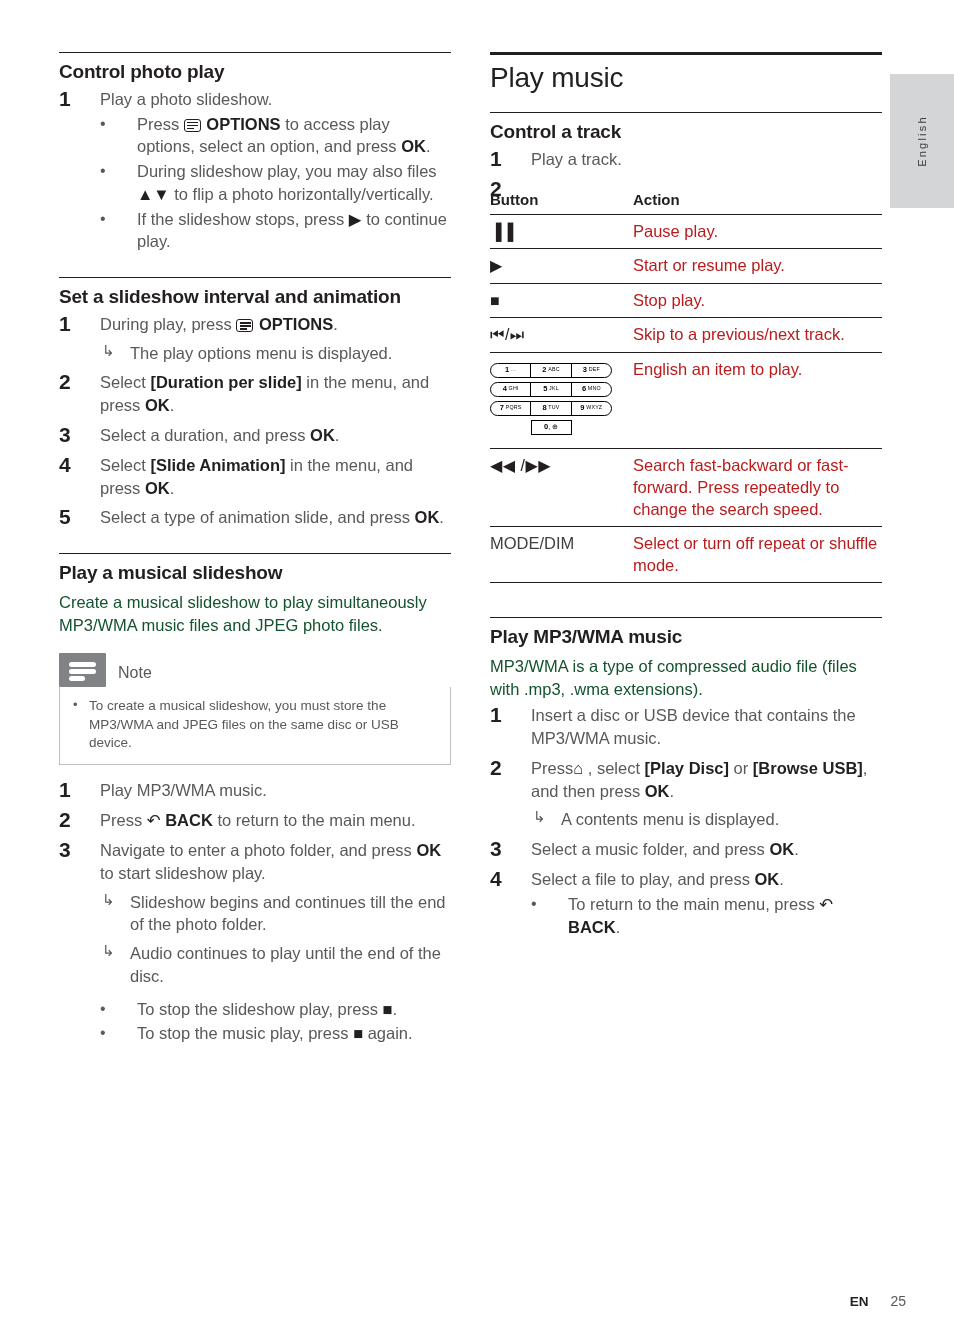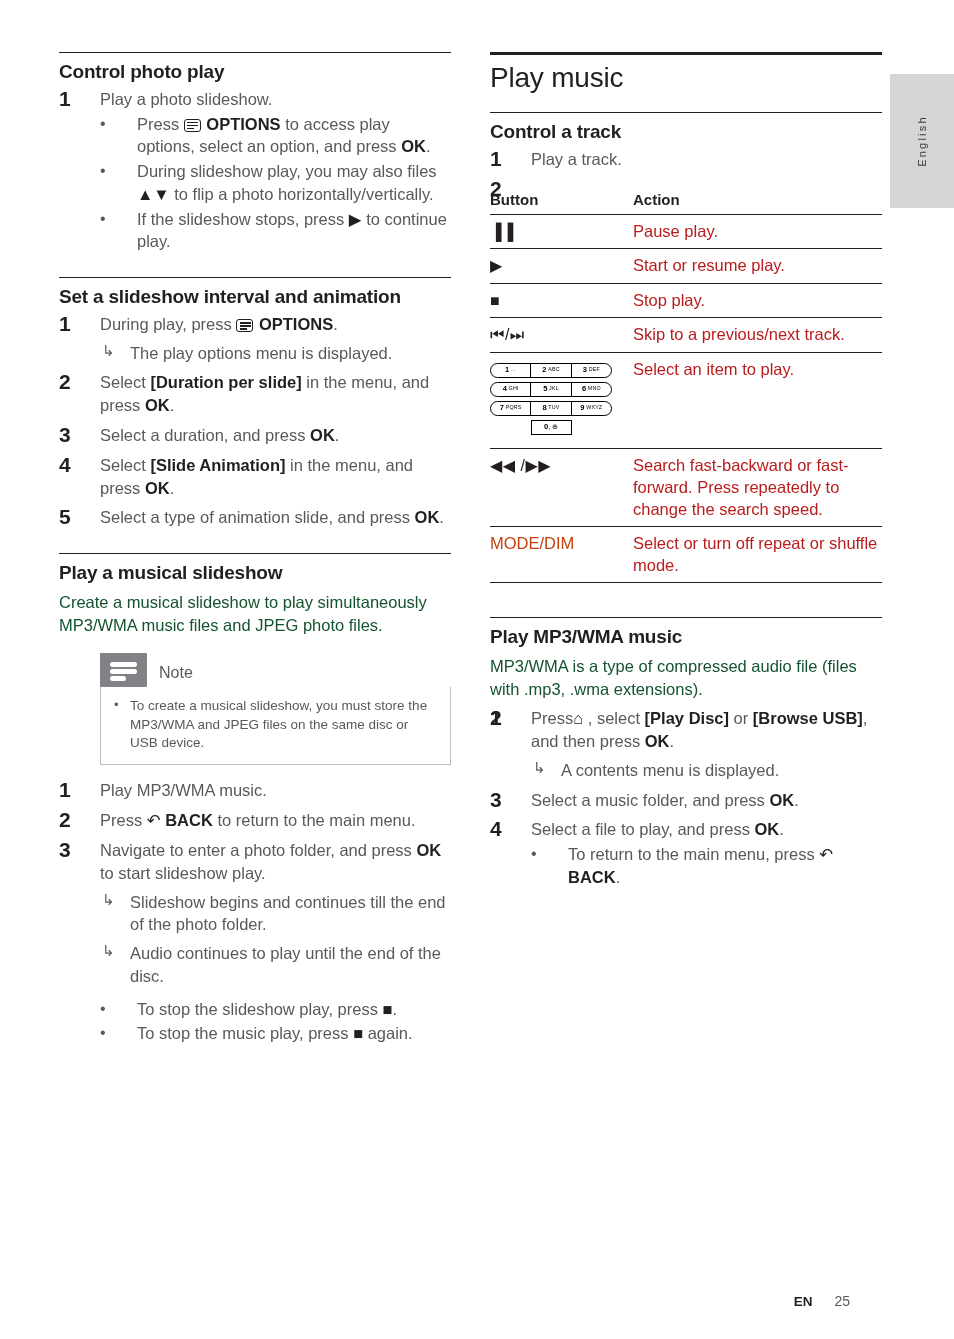--- a/index.html
+++ b/index.html
@@ -106,21 +106,21 @@
   .ico-options i {
     position:absolute; left:2.5px; height:1.4px; background:#231f20; display:block;
   }
   .ico-options i:nth-child(1){ top:2.4px; width:11px; }
   .ico-options i:nth-child(2){ top:5.3px; width:11px; }
   .ico-options i:nth-child(3){ top:8.2px; width:7px; }
 
   .gl { color:#231f20; font-weight:400; }
 
   
-  .note { margin-top:17px;margin-left:41px; }
+  .note { margin-top:17px; }
   .note-tab {
     width:47px; height:34px; background:#808285;
     position:relative; border-radius:1px;
   }
   .note-tab .bar {
     position:absolute; left:10px; height:4.5px; background:#fff; border-radius:2.5px;
   }
   .note-tab .bar:nth-child(1){ top:9px; width:27px; }
   .note-tab .bar:nth-child(2){ top:16px; width:27px; }
   .note-tab .bar:nth-child(3){ top:23px; width:16px; }
@@ -152,21 +152,21 @@
   }
   table.btn-table thead tr { border-bottom:1.6px solid #231f20; }
   table.btn-table td {
     font-size:16.5px; line-height:1.34; color:#b91c1c;
     padding:5px 0 6px 0; vertical-align:top;
     border-bottom:1px solid #231f20;
   }
   table.btn-table tr.last td { border-bottom:1.6px solid #231f20; }
   table.btn-table td.c1 { width:143px; color:#231f20; padding-right:6px; }
   table.btn-table td.c1 .sym { font-size:16px; color:#231f20; letter-spacing:0.5px; }
-  table.btn-table td.c1 .modedim { font-size:16.5px; font-weight:400; color:#c2410c; }
+  table.btn-table td.c1 .modedim { font-size:16.5px; font-weight:400; color:#404040; }
 
   
   .keypad { padding:5px 0 7px 0; }
   .kp-row {
     width:122px; height:15px; border:1.7px solid #000;
     border-radius:8px; display:flex; margin-bottom:4px;
     background:#fff; overflow:hidden;
   }
   .kp-row .key {
     flex:1; display:flex; align-items:center; justify-content:center;
@@ -181,21 +181,21 @@
   .kp-zero {
     width:41px; height:15px; border:1.7px solid #000;
     display:flex; align-items:center; justify-content:center;
     font-size:7px; color:#000; background:#fff;
   }
   .kp-zero .d { font-weight:700; font-size:7.5px; }
 
   
   .footer {
     position:absolute; left:0; right:0; bottom:30px;
-    text-align:right; padding-right:104px;
+    text-align:right; padding-right:48px;
     font-size:14px; color:#58595b;
   }
   .footer .en { font-weight:700; color:#231f20; margin-right:22px; font-size:13.5px; }
 </style>
 </head>
 <body>
 
 <div class="page">
 
   <div class="lang-tab">
@@ -412,40 +412,41 @@
                   </div>
               </div>
               <div class="kp-zero-wrap">
                 <div class="kp-zero">
                     <span class="d">0</span>
                     <span class="l">, ⊕</span>
                   </div>
               </div>
             </div>
           </td>
-          <td>Select an item to play.</td>
+          <td>English an item to play.</td>
         </tr>
         <tr>
           <td class="c1"><span class="sym">◀◀ /▶▶</span></td>
           <td>Search fast-backward or fast-forward. Press repeatedly to change the search speed.</td>
         </tr>
         <tr class="last">
           <td class="c1"><span class="modedim">MODE/DIM</span></td>
           <td>Select or turn off repeat or shuffle mode.</td>
         </tr>
       </tbody>
     </table>
 
     <div class="sec-block" style="margin-top:34px">
       <div class="rule-thin"></div>
       <h2 class="section">Play MP3/WMA music</h2>
       <p class="body">MP3/WMA is a type of compressed audio file (files with .mp3, .wma extensions).</p>
       <ol class="steps">
         <li>
           <span class="num">1</span>
+          <span>Insert a disc or USB device that contains the MP3/WMA music.</span>
         </li>
         <li>
           <span class="num">2</span>
           <span>Press</span><span class="gl">⌂</span><span> , select </span><b>[Play Disc]</b><span> or </span><b>[Browse USB]</b><span>, and then press </span><b>OK</b><span>.</span>
           <ul class="arrows">
             <li>
               <span class="arr">↳</span>
               <span>A contents menu is displayed.</span>
             </li>
           </ul>

